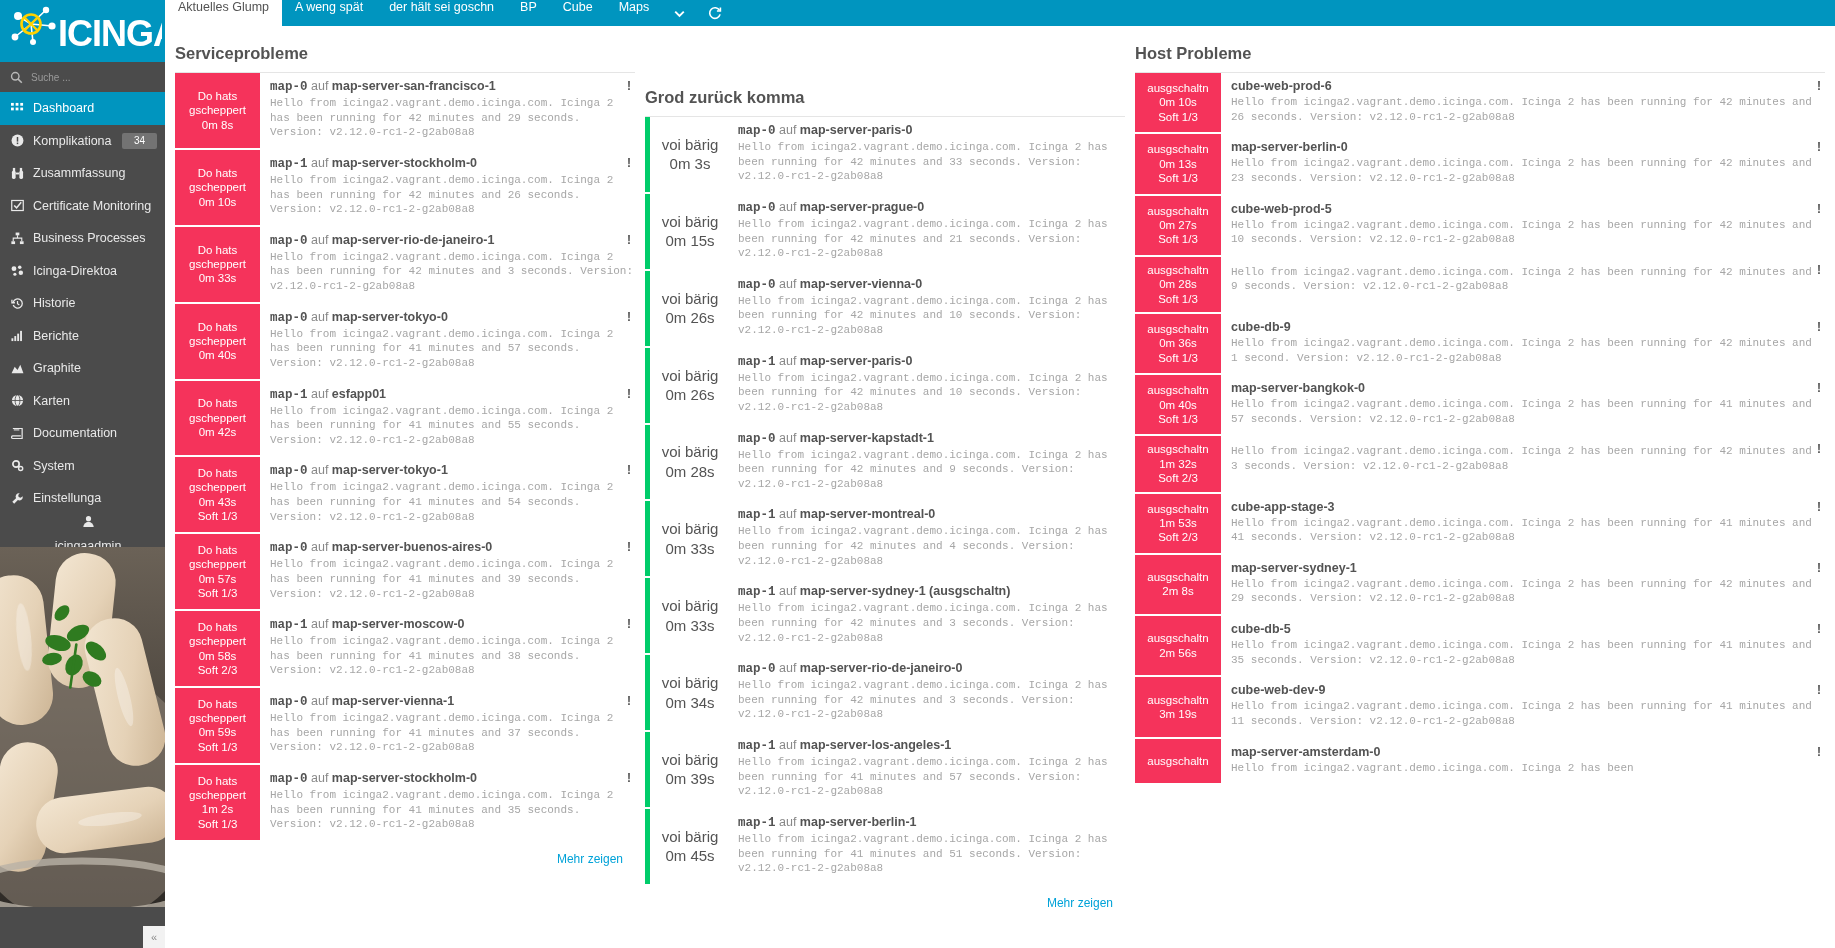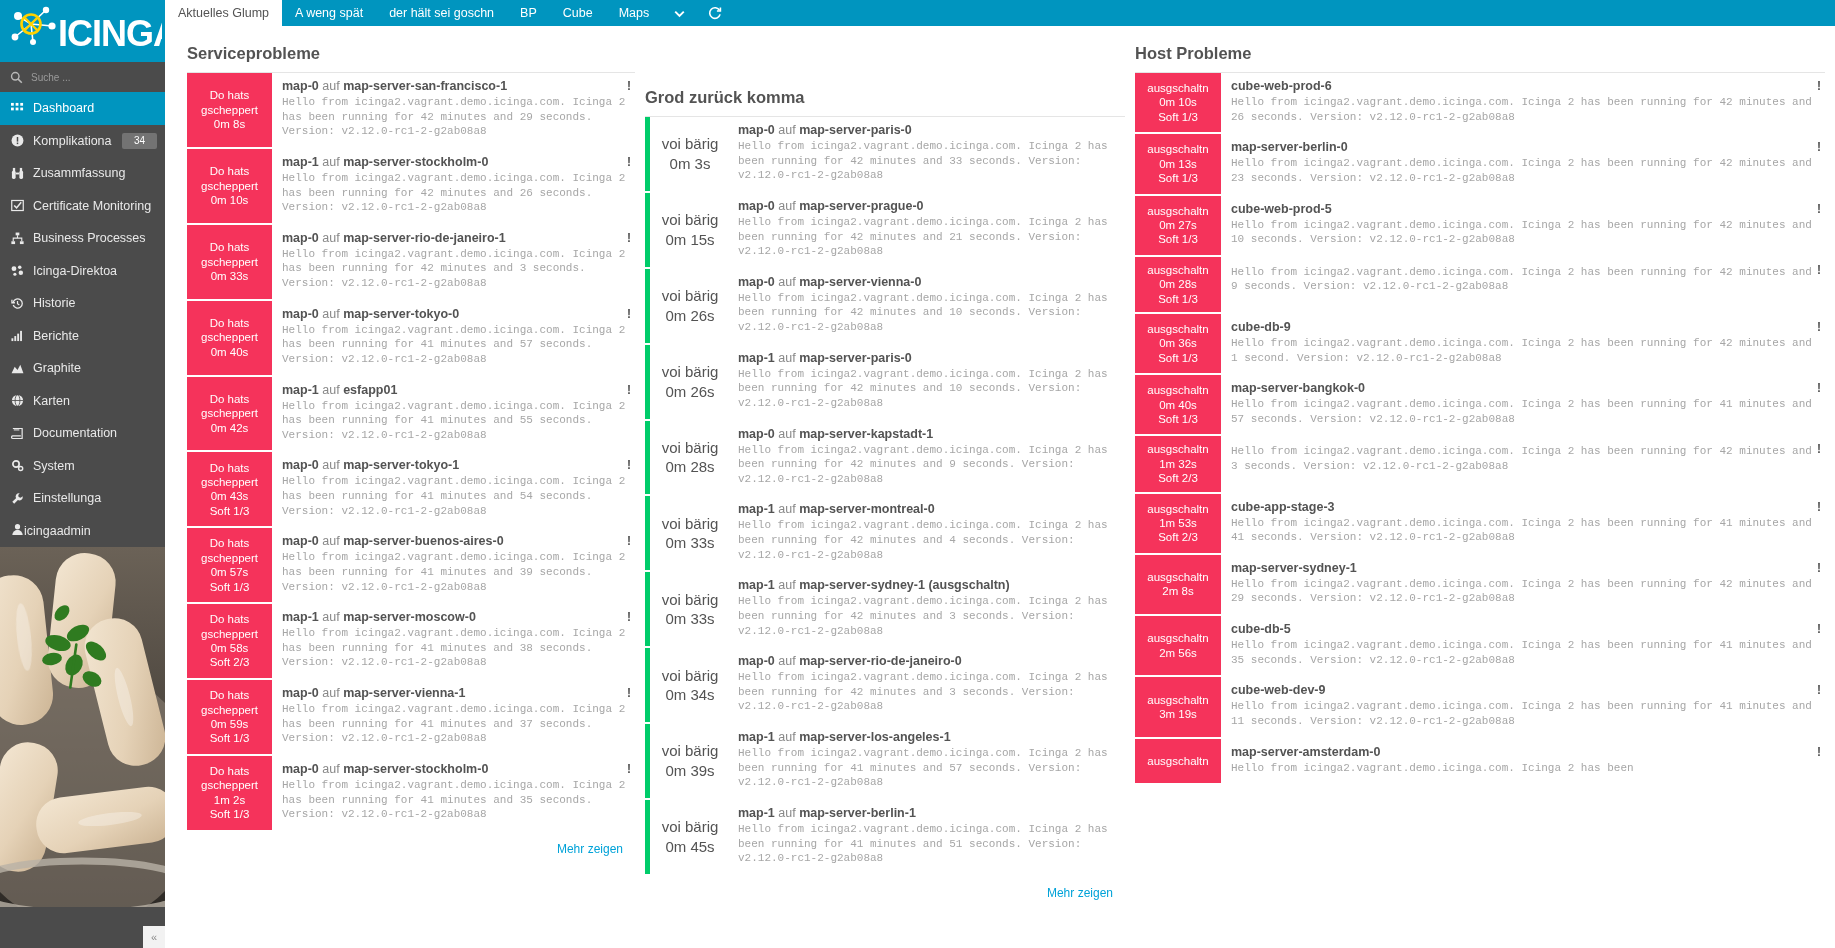--- a/index.html
+++ b/index.html
@@ -43,46 +43,46 @@
   .nav-item.active::after {
     content: ""; position: absolute; right: -10px; top: 6px;
     border-top: 10px solid transparent; border-bottom: 10px solid transparent;
     border-left: 10px solid #0095bf;
   }
   .badge-count {
     position: absolute; right: 8px; background: #737373; color: #fff;
     font-size: 10px; line-height: 1; padding: 3px 12px; border-radius: 2px; text-align: right;
   }
   .user-row {
-    height: 32px; display: flex; align-items: center; 
-    padding-left: 11px; color: #e9e9e9; font-size: 12.5px; cursor: pointer;
+    height: 32px; display: flex; align-items: center; gap: 8px;
+    padding-left: 11px; color: #e9e9e9; font-size: 12.5px; cursor: pointer; flex-direction: column;
   }
   .sausage-photo { flex: 1 1 auto; position: relative; overflow: hidden; }
   .collapse-btn {
     position: absolute; right: 0; bottom: 0; width: 22px; height: 22px;
     background: #f2f2f2; display: flex; align-items: center; justify-content: center;
     color: #8a8a8a; font-size: 11px; cursor: pointer;
   }
 
   
   .main { flex: 1 1 auto; height: 948px; display: flex; flex-direction: column; }
   .tabbar {
     height: 26px; background: #0095bf; display: flex; align-items: stretch;
     flex: 0 0 26px;
   }
   .tab {
-    display: flex; align-items: center; padding: 0 13px;
+    display: flex; padding: 0 13px;
     color: #fff; font-size: 12.5px; cursor: pointer; white-space: nowrap;
   }
   .tab.active { background: #fff; color: #535353; }
   .tab-icon { display: flex; align-items: center; padding: 0 11px; color: #fff; cursor: pointer; }
 
   .columns { flex: 1 1 auto; display: flex; overflow: hidden; }
   .col { padding: 10px 0 0 0; overflow: hidden; position: relative; }
-  .col-1 { width: 470px; flex: 0 0 470px; padding-left: 22px; }
+  .col-1 { width: 470px; flex: 0 0 470px; padding-left: 10px; }
   .col-2 { width: 490px; flex: 0 0 490px; padding-left: 10px; margin-top: 44px; }
   .col-3 { flex: 1 1 auto; padding-left: 10px; padding-right: 10px; }
 
   .col-title {
     font-size: 16.5px; font-weight: bold; color: #535353;
     padding: 8px 0 9px 0; border-bottom: 1px solid #e5e5e5; margin-bottom: 0;
   }
   .rows { display: block; }
 
   
@@ -90,21 +90,21 @@
   .state-block {
     flex: 0 0 85px; background: #f5335b; color: #fff;
     display: flex; flex-direction: column; align-items: center; justify-content: center;
     font-size: 11.5px; line-height: 1.25; text-align: center; padding: 6px 2px;
   }
   .state-block.host { flex: 0 0 86px; }
   .row-body {
     flex: 1 1 auto; padding: 6px 0 8px 10px; min-width: 0; position: relative;
   }
   .row-title { font-size: 12.5px; color: #535353; font-weight: bold; }
-  .row-title .svc { font-weight: bold; }
+  .row-title .svc { font-weight: bold; font-family: Liberation Mono, monospace; }
   .row-title .auf { font-weight: normal; color: #888; }
   .row-msg {
     font-family: "Liberation Mono", monospace; font-size: 11px;
     color: #a6a6a6; line-height: 1.33; margin-top: 2px;
     white-space: pre-wrap; word-break: break-word;
   }
   .alert-icon {
     position: absolute; right: 4px; top: 6px; color: #535353;
     font-weight: bold; font-size: 12px;
   }

